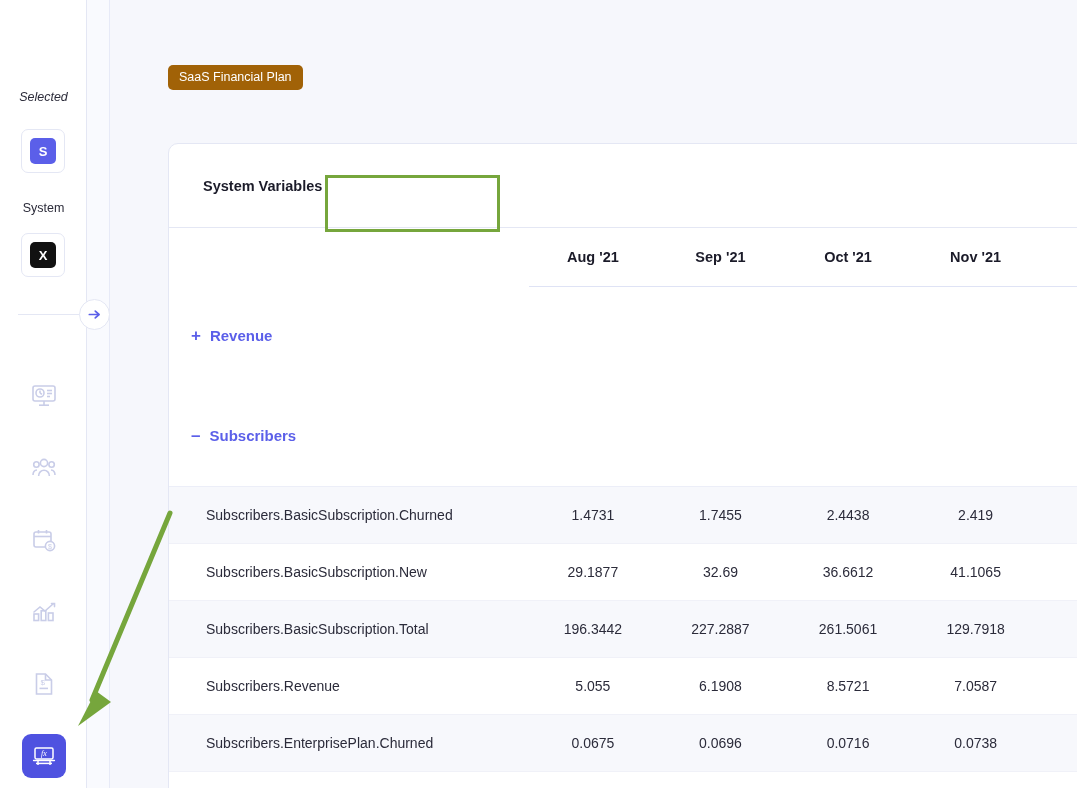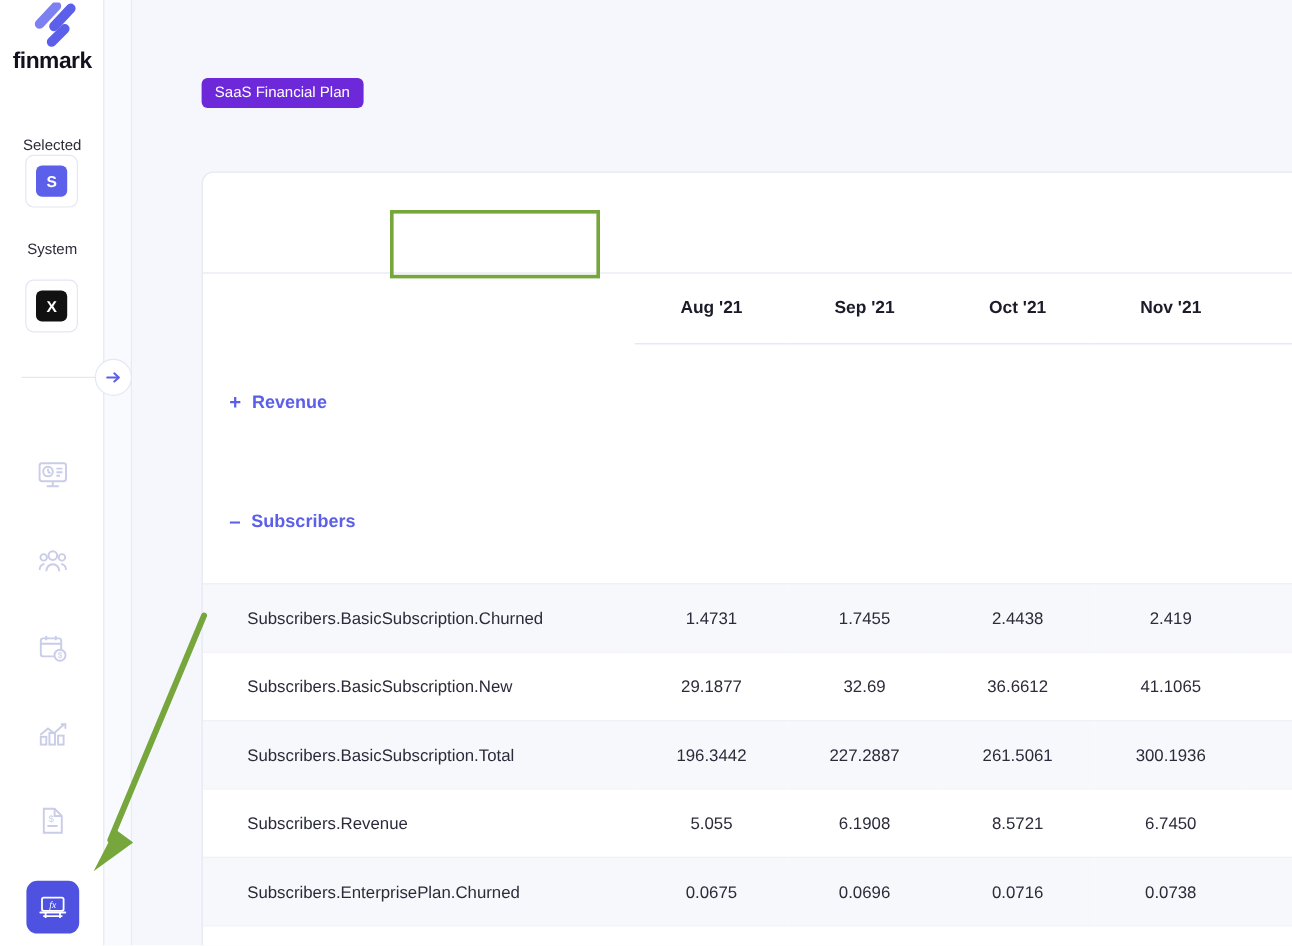--- a/index.html
+++ b/index.html
@@ -27,21 +27,21 @@
   .logo-mark { width: 46px; height: 40px; display: block; }
   .logo-word {
     font-size: 19px; font-weight: 700; color: #12121f;
     letter-spacing: -0.4px; margin-top: -1px;
   }
 
   .sel-label {
     position: absolute; width: 87px; text-align: center;
     font-size: 12.5px; color: #2c2c3a;
   }
-  .sel-label.a { top: 114px; }
+  .sel-label.a { top: 90px; font-style: italic; }
   .sel-label.b { top: 201px; }
 
   .sel-tile {
     position: absolute; left: 21px;
     width: 44px; height: 44px;
     border: 1px solid #e4e7f4; border-radius: 7px;
     background: #ffffff;
     display: flex; align-items: center; justify-content: center;
   }
   .sel-tile.a { top: 129px; }
@@ -89,21 +89,21 @@
     background: #f9fafe; border-right: 1px solid #e7eaf7;
   }
 
   .page-title {
     position: absolute; left: 81px; top: 2px;
     font-size: 38px; font-weight: 700; color: #16161f;
     letter-spacing: -0.8px;
   }
   .plan-badge {
     position: absolute; left: 81px; top: 65px;
-    background: #6d28d9; color: #ffffff;
+    background: #a16207; color: #ffffff;
     font-size: 12.5px; border-radius: 5px;
     padding: 5px 11px 6px 11px;
   }
 
   .card {
     position: absolute; left: 81px; top: 143px;
     width: 1000px; height: 660px;
     background: #ffffff;
     border: 1px solid #e4e7f4;
     border-radius: 10px;
@@ -167,30 +167,20 @@
   .annot { position: absolute; left: 0; top: 0; width: 1077px; height: 788px;
            pointer-events: none; z-index: 20; }
 </style>
 </head>
 <body>
 
 <div id="app">
 
   <div class="sidebar">
 
-    <div class="logo-wrap">
-      <svg class="logo-mark" viewBox="0 0 46 40">
-        <g stroke-linecap="round">
-          <line x1="24" y1="20" x2="38" y2="5" stroke="#5b5fe9" stroke-width="8"></line>
-          <line x1="12" y1="18" x2="26" y2="3" stroke="#7c80f0" stroke-width="8"></line>
-          <line x1="22" y1="33" x2="33" y2="22" stroke="#5b5fe9" stroke-width="8"></line>
-        </g>
-      </svg>
-      <div class="logo-word">finmark</div>
-    </div>
 
     <div class="sel-label a">Selected</div>
     <div class="sel-tile a">
       <div class="chip blue">S</div>
     </div>
 
     <div class="sel-label b">System</div>
     <div class="sel-tile b">
       <div class="chip black">X</div>
     </div>
@@ -281,20 +271,21 @@
   </div>
 
   <div class="main">
     <div class="rail-strip"></div>
 
     <div class="plan-badge">SaaS Financial Plan</div>
 
     <div class="card">
 
       <div class="tabs">
+        <div class="tab active">System Variables</div>
         <div class="tab-highlight"></div>
       </div>
 
       <table class="tbl">
         <colgroup>
           <col class="c-name">
             <col class="c-val">
             <col class="c-val">
           <col class="c-val">
             <col class="c-val">
@@ -344,29 +335,29 @@
             <td class="val">32.69</td>
             <td class="val">36.6612</td>
             <td class="val">41.1065</td>
             <td class="val">46.20</td>
           </tr>
           <tr class="data-row odd">
             <td class="name">Subscribers.BasicSubscription.Total</td>
             <td class="val">196.3442</td>
             <td class="val">227.2887</td>
             <td class="val">261.5061</td>
-            <td class="val">300.1936</td>
+            <td class="val">129.7918</td>
             <td class="val">343.6</td>
           </tr>
           <tr class="data-row even">
             <td class="name">Subscribers.Revenue</td>
             <td class="val">5.055</td>
             <td class="val">6.1908</td>
             <td class="val">8.5721</td>
-            <td class="val">6.7450</td>
+            <td class="val">7.0587</td>
             <td class="val">11.40</td>
           </tr>
           <tr class="data-row odd">
             <td class="name">Subscribers.EnterprisePlan.Churned</td>
             <td class="val">0.0675</td>
             <td class="val">0.0696</td>
             <td class="val">0.0716</td>
             <td class="val">0.0738</td>
             <td class="val">0.076</td>
           </tr>

